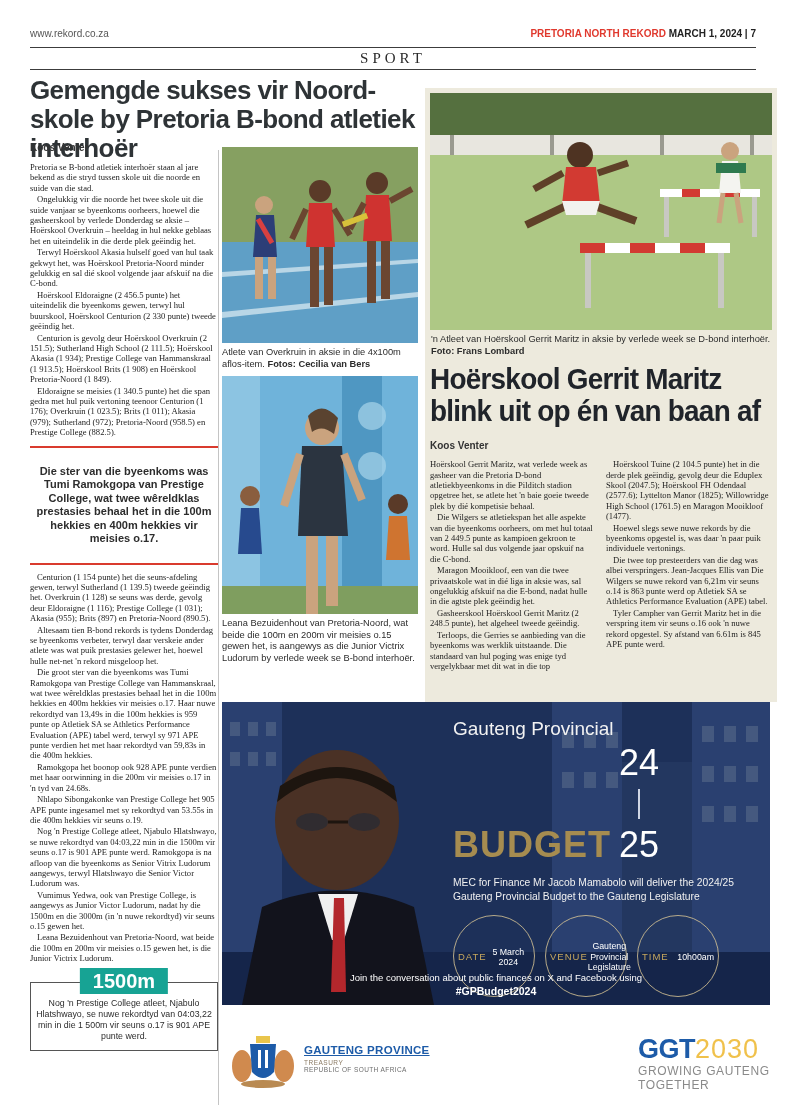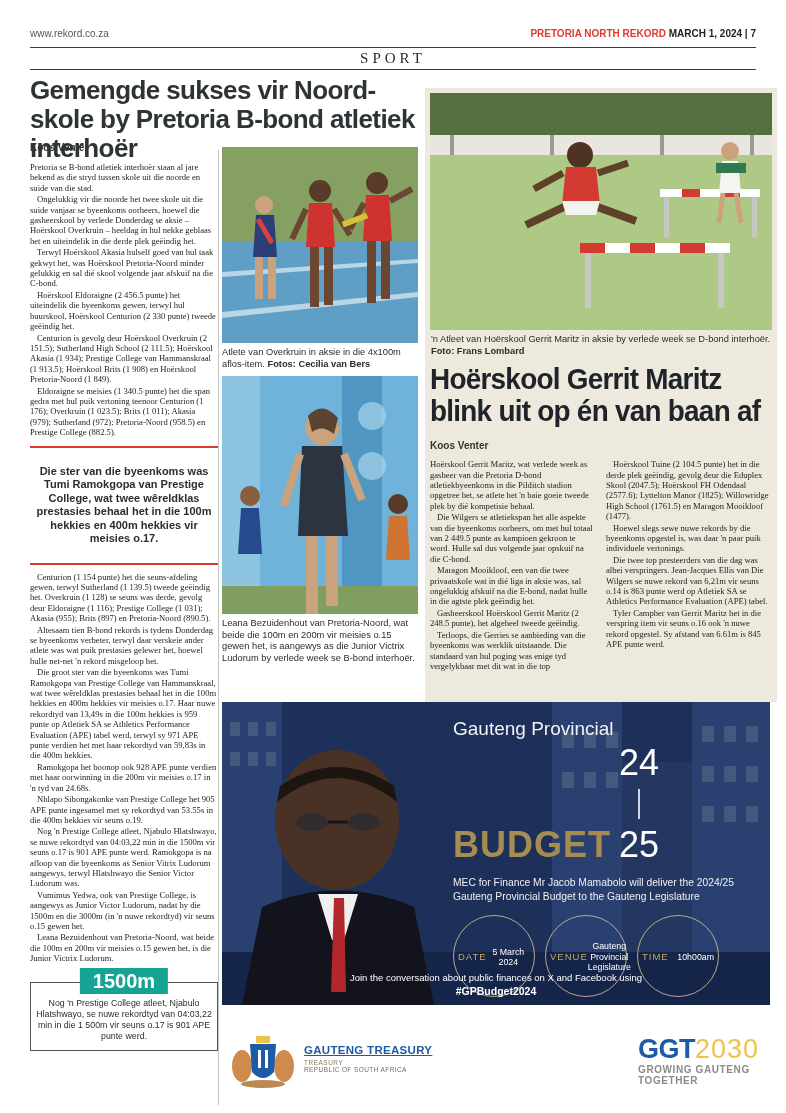--- a/index.html
+++ b/index.html
@@ -68,21 +68,21 @@
   
   .footer { position:absolute; left:222px; top:1030px; width:548px; height:75px; }
   .gov-logo { position:absolute; left:8px; top:2px; display:flex; align-items:flex-start; gap:8px; }
   .gov-text .gp { font-family:"Liberation Sans", sans-serif; font-size:11.5px; font-weight:bold; color:#1d5ba8; text-decoration:underline; letter-spacing:0.3px; margin-top:12px; }
   .gov-text .ty { font-family:"Liberation Sans", sans-serif; font-size:6.5px; color:#8a7a63; margin-top:3px; letter-spacing:0.5px; }
   .gov-text .rs { font-family:"Liberation Sans", sans-serif; font-size:6.5px; color:#6d6d6d; letter-spacing:0.4px; }
   .ggt-logo { position:absolute; left:416px; top:6px; font-family:"Liberation Sans", sans-serif; }
   .ggt-line { font-size:27px; line-height:27px; }
   .ggt-line .ggt { font-weight:bold; color:#1d5ba8; letter-spacing:-0.5px; }
   .ggt-line .y30 { font-weight:300; color:#f0c14b; letter-spacing:1px; }
-  .ggt-tag { font-size:10px; color:#8a8a8a; letter-spacing:0.6px; margin-top:1px;font-weight:bold; }
+  .ggt-tag { font-size:12px; color:#8a8a8a; letter-spacing:0.6px; margin-top:1px; }
 </style>
 </head>
 <body>
 
 <div class="page">
 
   <div class="masthead">
     <span class="site-url">www.rekord.co.za</span>
     <span class="mast-right">
       <span class="paper">PRETORIA NORTH REKORD</span>
@@ -323,21 +323,21 @@
       <svg width="66" height="58" viewBox="0 0 66 58">
         <ellipse cx="12" cy="34" rx="10" ry="16" fill="#d08a4e"></ellipse>
         <ellipse cx="54" cy="34" rx="10" ry="16" fill="#d08a4e"></ellipse>
         <path d="M20,12 L46,12 L44,40 Q33,52 22,40 Z" fill="#1d5ba8"></path>
         <rect x="28" y="18" width="3" height="18" fill="#fff"></rect>
         <rect x="35" y="18" width="3" height="18" fill="#fff"></rect>
         <rect x="26" y="4" width="14" height="7" fill="#e9c54c"></rect>
         <ellipse cx="33" cy="52" rx="22" ry="4" fill="#b98a52"></ellipse>
       </svg>
       <div class="gov-text">
-        <div class="gp">GAUTENG TREASURY</div>
+        <div class="gp">GAUTENG PROVINCE</div>
         <div class="ty">TREASURY</div>
         <div class="rs">REPUBLIC OF SOUTH AFRICA</div>
       </div>
     </div>
     <div class="ggt-logo">
       <div class="ggt-line">
         <span class="ggt">GGT</span><span class="y30">2030</span>
       </div>
       <div class="ggt-tag">GROWING GAUTENG TOGETHER</div>
     </div>

